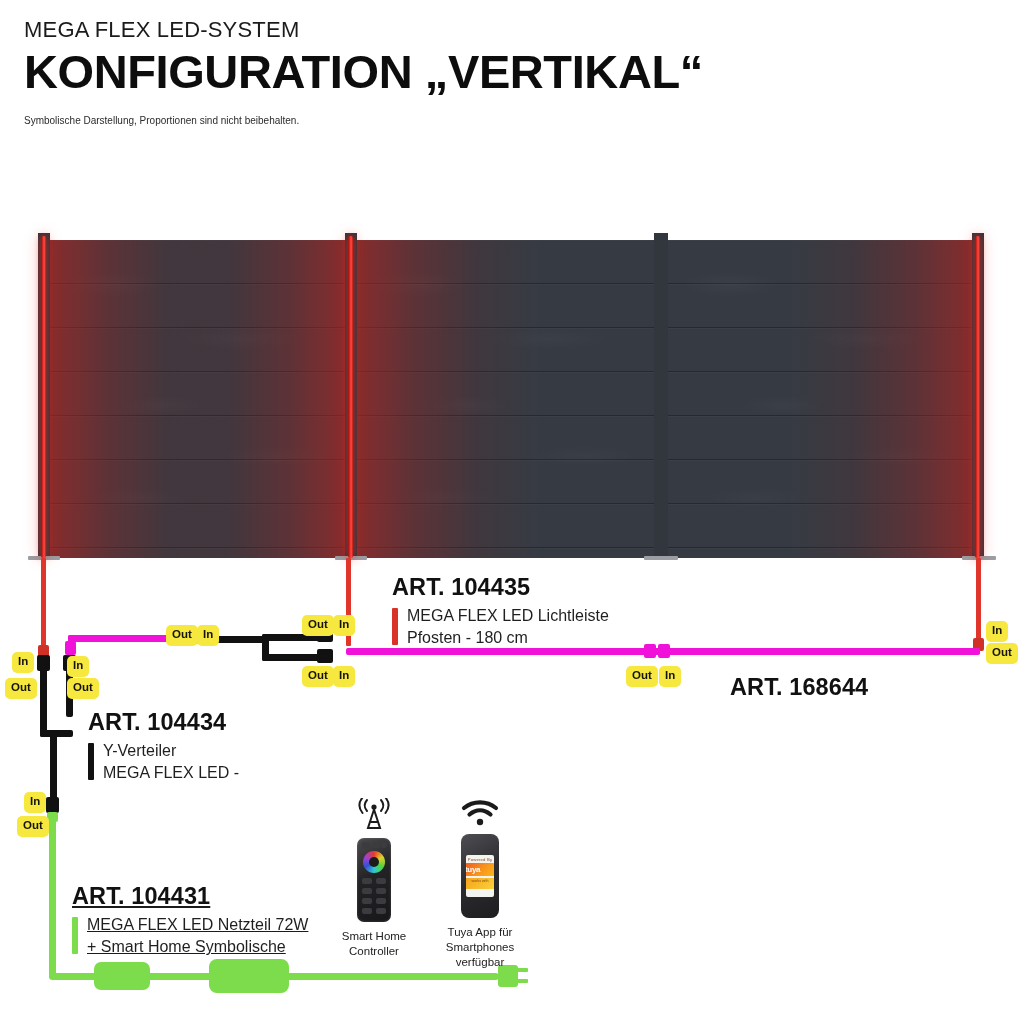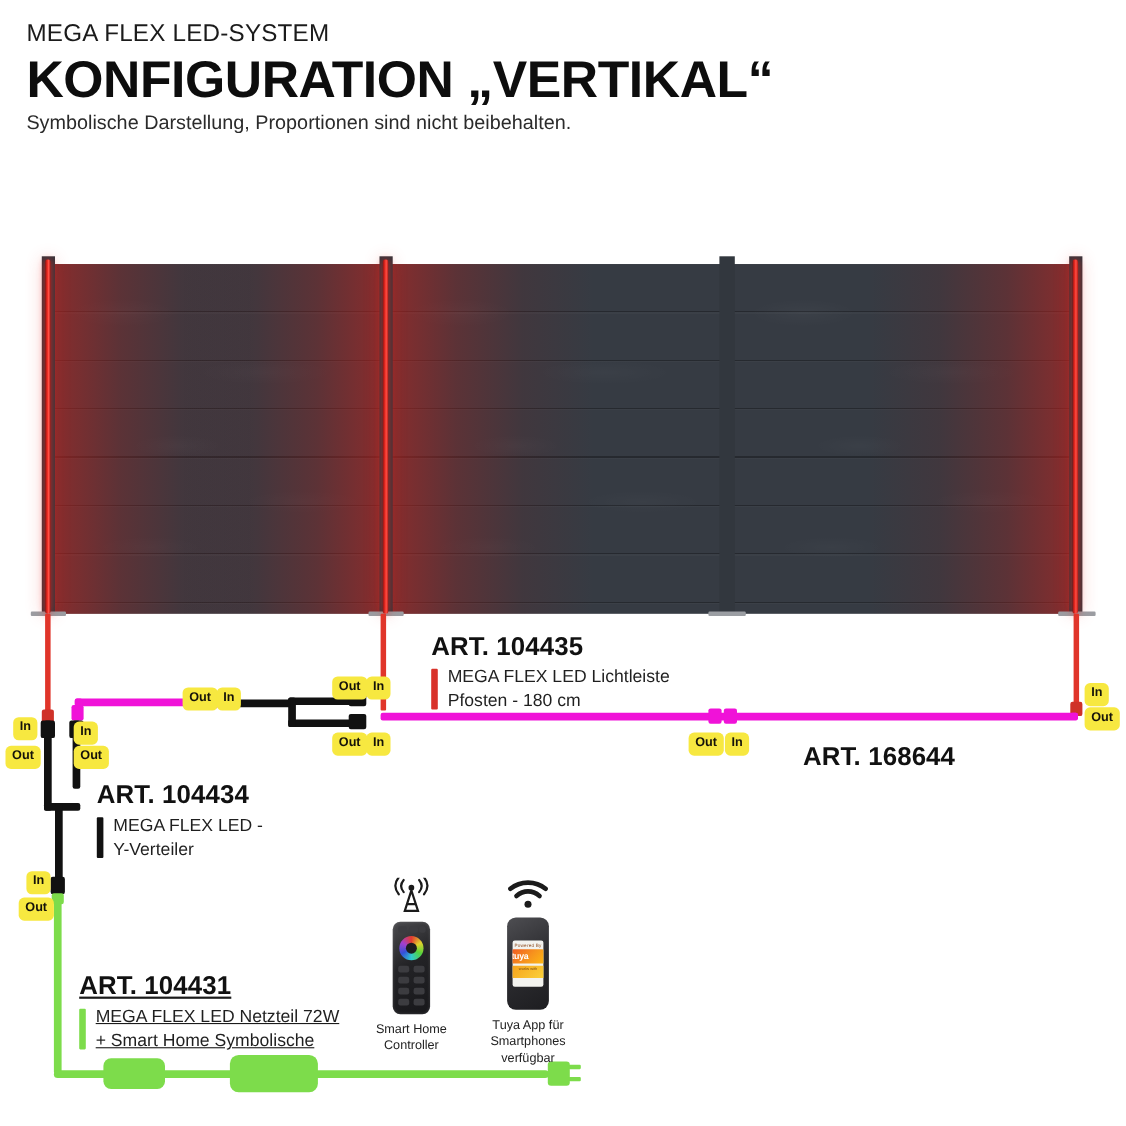--- a/index.html
+++ b/index.html
@@ -4,21 +4,21 @@
 <title>Konfiguration Vertikal</title>
 <style>
   html,body{margin:0;padding:0;background:#ffffff;}
   body{width:1024px;height:1024px;position:relative;overflow:hidden;
        font-family:"Liberation Sans","DejaVu Sans",sans-serif;color:#1b1b1b;}
 
   
   #header{position:absolute;left:24px;top:18px;width:960px;}
   #eyebrow{font-size:22px;letter-spacing:.2px;color:#1b1b1b;font-weight:400;line-height:1.1;}
   #maintitle{font-size:47px;font-weight:700;letter-spacing:-.4px;line-height:1.12;margin-top:4px;color:#0d0d0d;}
-  #subnote{font-size:18px;color:#2b2b2b;margin-top:2px;font-weight:400;}
+  #subnote{font-size:10px;color:#2b2b2b;margin-top:16px;font-weight:400;}
 
   
   #fence{position:absolute;left:0;top:0;width:1024px;height:1024px;}
   .panel{position:absolute;background:#363b43;}
   .slats{position:absolute;inset:0;
     background:repeating-linear-gradient(to bottom,
       rgba(255,255,255,0.022) 0px, rgba(255,255,255,0.022) 1px,
       rgba(0,0,0,0.0) 1px, rgba(0,0,0,0.0) 43px,
       rgba(0,0,0,0.30) 43px, rgba(0,0,0,0.30) 44px);}
   .noise{position:absolute;inset:0;
@@ -215,22 +215,22 @@
     <span class="bar" style="background:#d8322a;"></span>
     <div>MEGA FLEX LED Lichtleiste</div>
     <div>Pfosten - 180 cm</div>
   </div>
 </div>
 
 <div class="art" style="left:88px;top:710px;width:260px;">
   <div class="code">ART. 104434</div>
   <div class="body">
     <span class="bar" style="background:#111111;"></span>
+    <div>Y-Verteiler</div>
     <div>MEGA FLEX LED -</div>
-    <div>Y-Verteiler</div>
   </div>
 </div>
 
 <div class="art" style="left:730px;top:675px;width:290px;">
   <div class="code">ART. 168644</div>
 </div>
 
 <div class="art" style="left:72px;top:884px;width:320px;text-decoration:underline;">
   <div class="code">ART. 104431</div>
   <div class="body">

